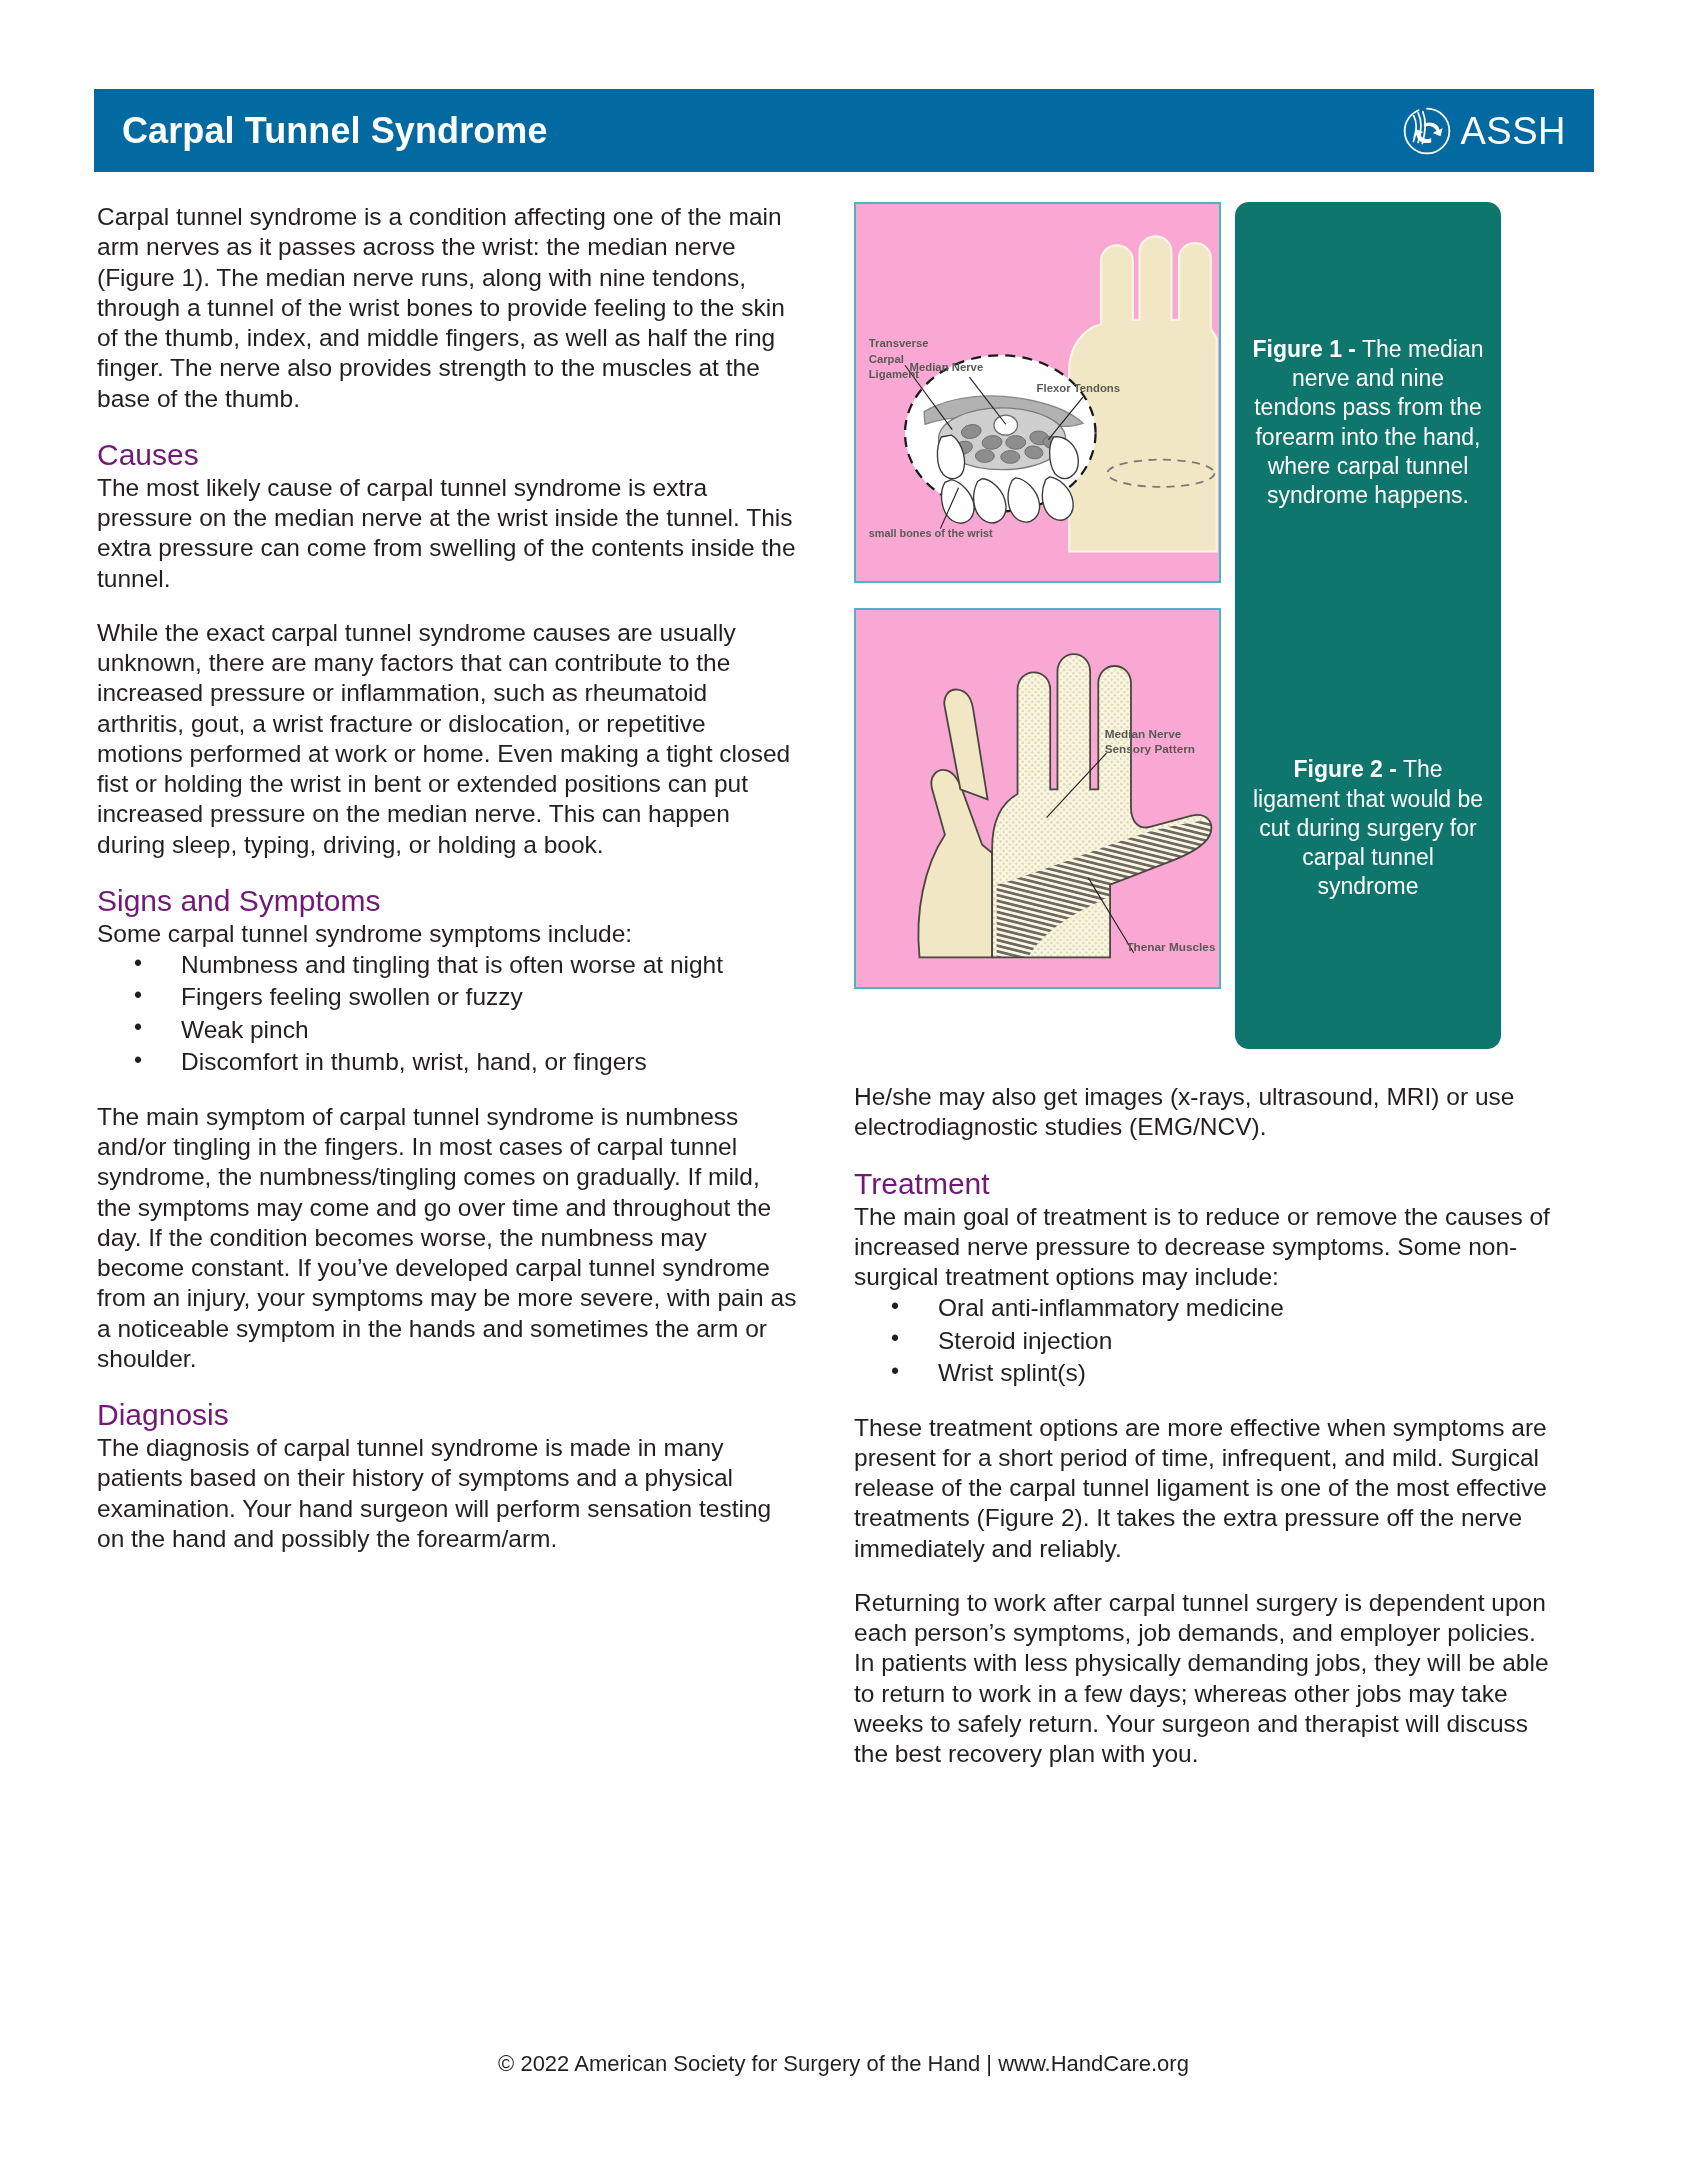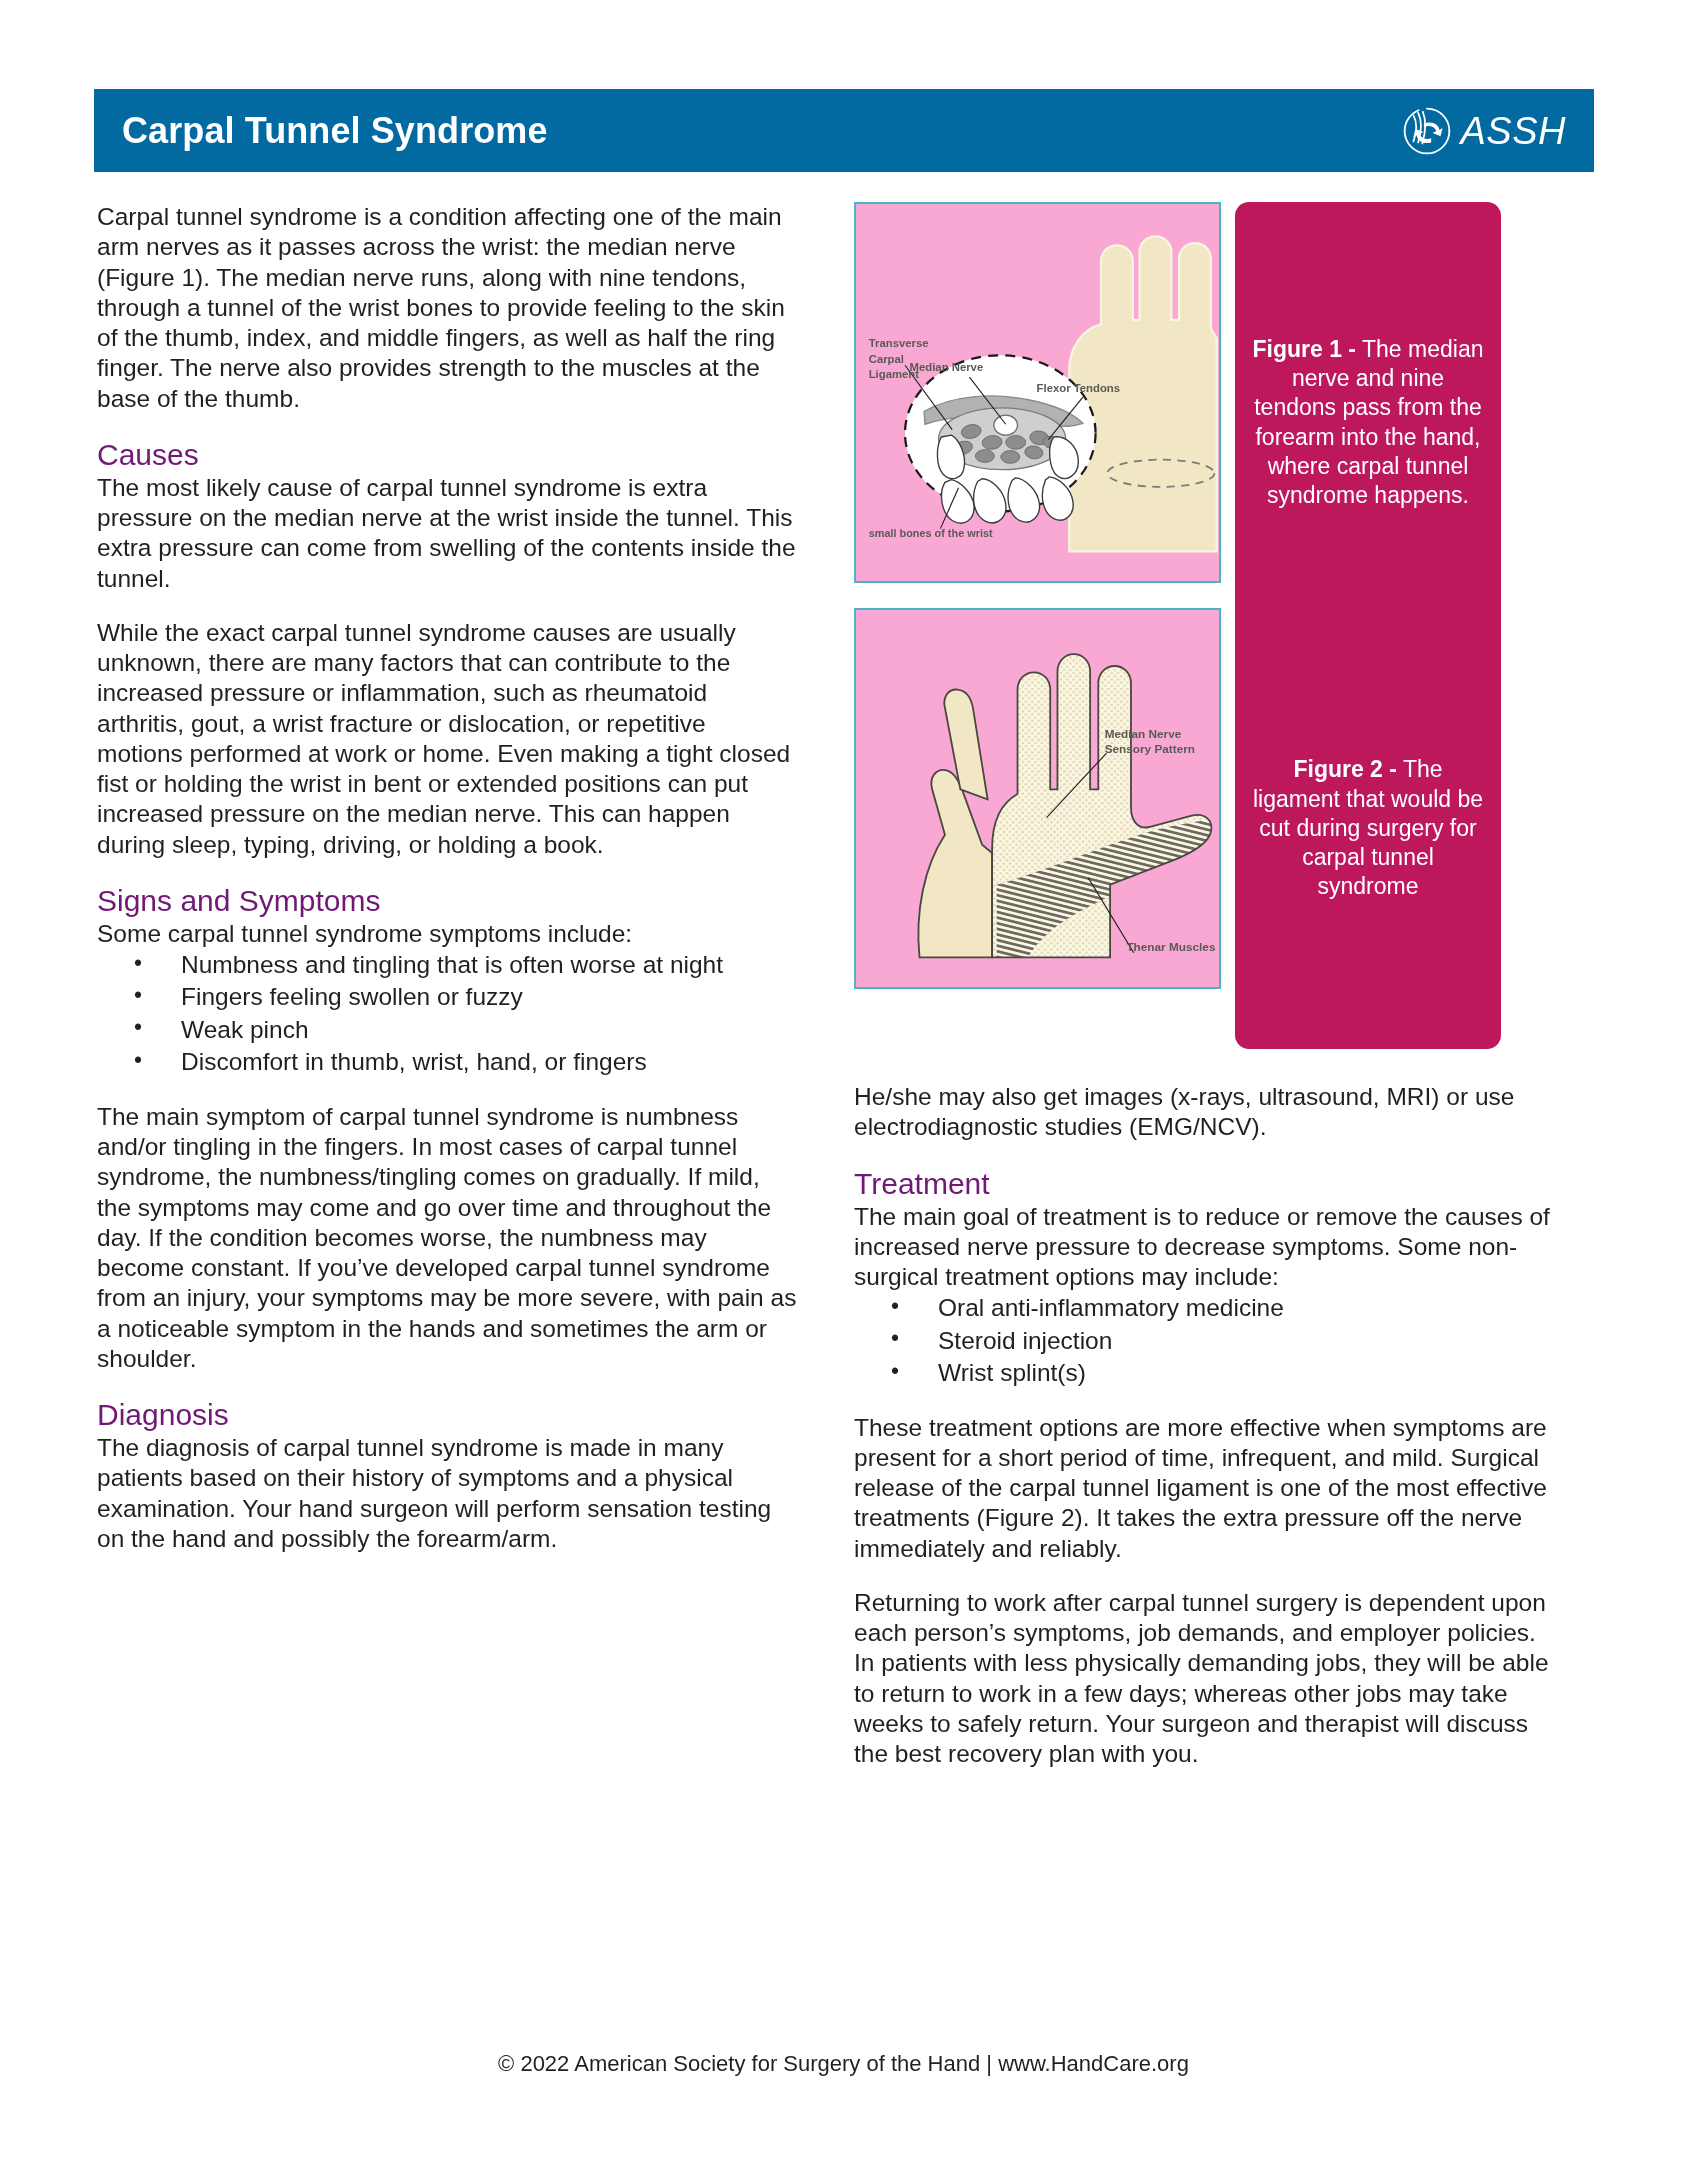--- a/index.html
+++ b/index.html
@@ -34,21 +34,20 @@
     font-size: 36px;
     font-weight: bold;
     letter-spacing: 0.1px;
     line-height: 1;
     white-space: nowrap;
   }
   .logo-wrap {
     display: flex;
     align-items: center;
     gap: 8px;
-    font-style: italic;
   }
   .logo-mark { width: 52px; height: 52px; display:block; }
   .logo-text {
     color: #ffffff;
     font-size: 38px;
     letter-spacing: 0.5px;
     line-height: 1;
     font-weight: 400;
   }
 
@@ -113,21 +112,21 @@
     height: 381px;
     background: #f9a8d4;
     border: 2.7px solid #4cb4c7;
     box-sizing: border-box;
     position: relative;
     overflow: hidden;
   }
   .fig-caption {
     width: 266px;
     height: 441px;
-    background: #be185d;
+    background: #0f766e;
     border-radius: 14px;
     box-sizing: border-box;
     padding: 16.3px 17.4px;
     display: flex;
     align-items: center;
     justify-content: center;
     text-align: center;
   }
   .fig-caption .cap-text {
     color: #ffffff;

